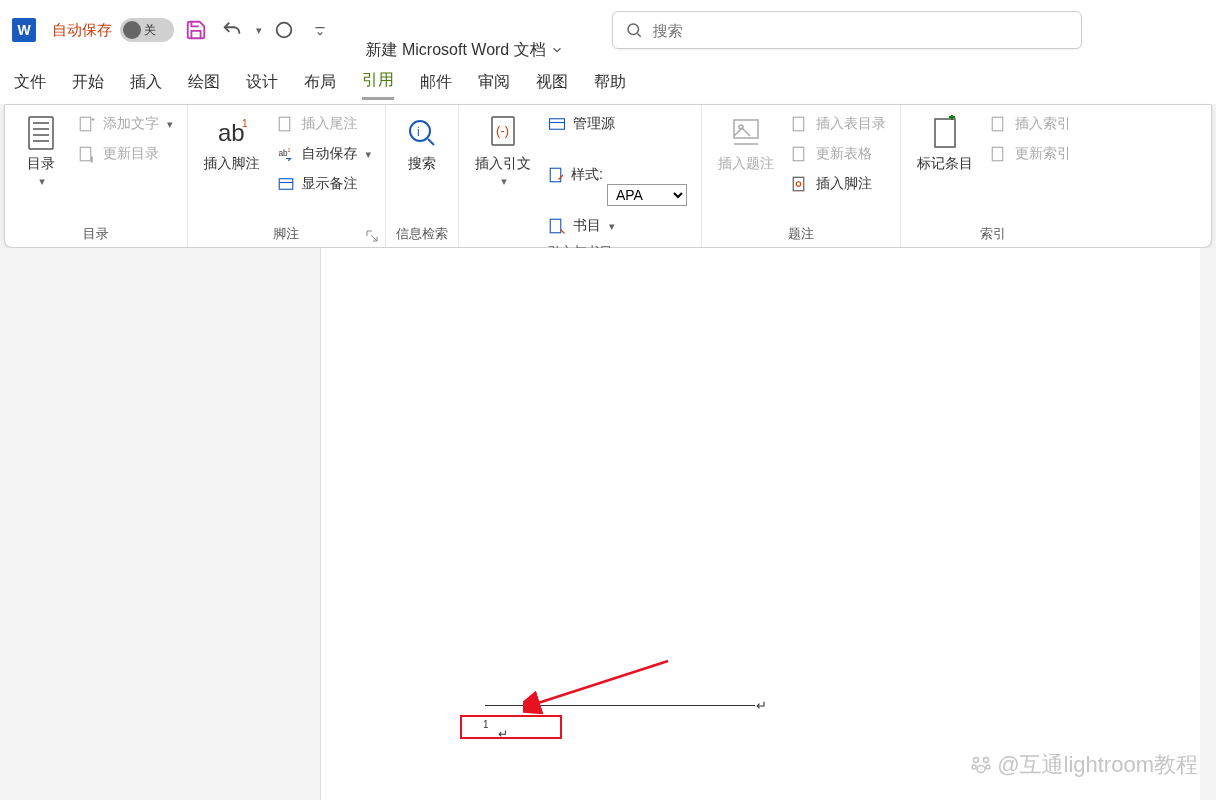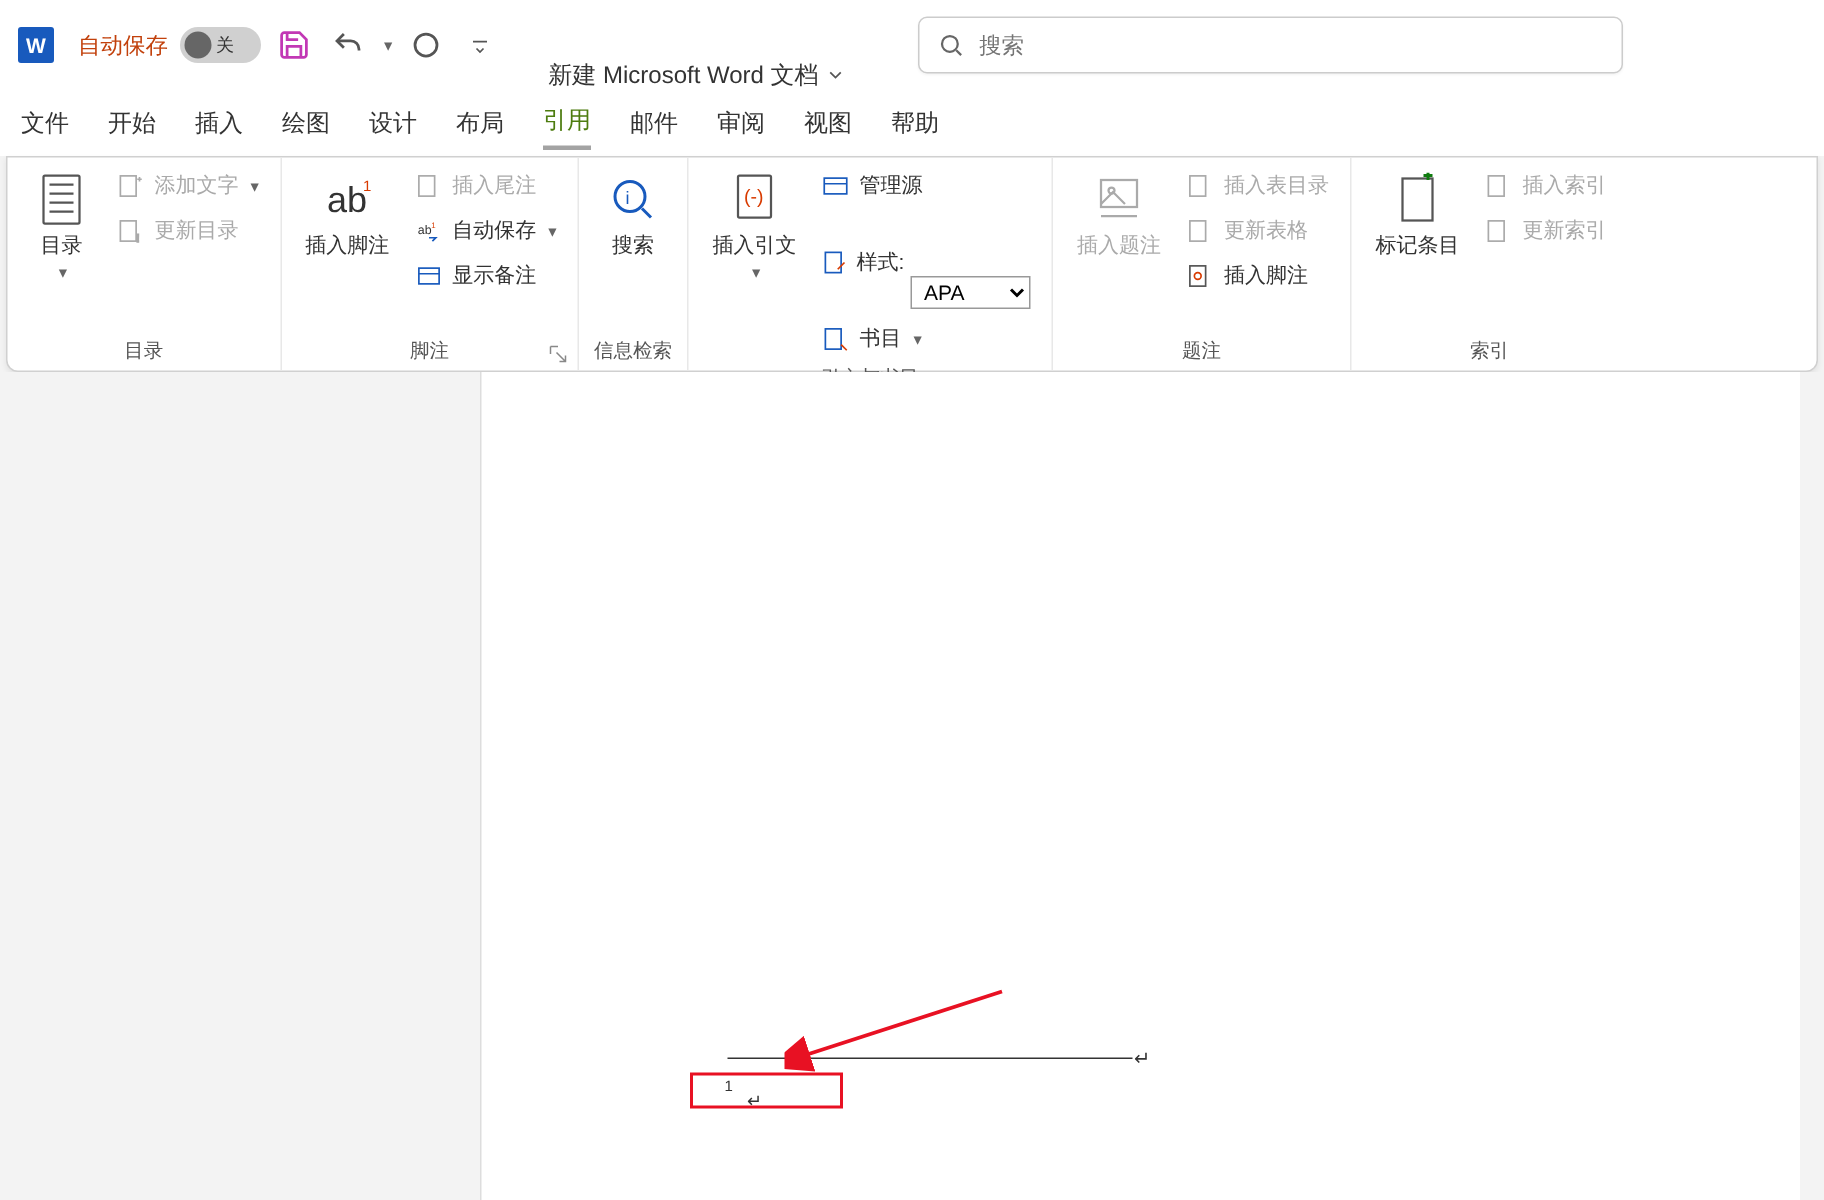--- a/index.html
+++ b/index.html
@@ -363,13 +363,23 @@
   <div class="footnote-num">1</div>
   <div class="footnote-cursor">↵</div>
   <svg class="arrow" width="150" height="60">
     <defs>
         <marker id="ah" markerWidth="12" markerHeight="10" refX="2" refY="5" orient="auto">
           <polygon points="0 0, 12 5, 0 10" fill="#e81123"></polygon>
         </marker>
       </defs>
     <line x1="145" y1="5" x2="12" y2="48" stroke="#e81123" stroke-width="2.5" marker-end="url(#ah)"></line>
   </svg>
+  <div class="watermark">
+    <svg width="24" height="24" viewBox="0 0 24 24" fill="none" stroke="#bbb" stroke-width="1.5">
+        <circle cx="7" cy="7" r="2.5"></circle>
+        <circle cx="17" cy="7" r="2.5"></circle>
+        <circle cx="5" cy="14" r="2"></circle>
+        <circle cx="19" cy="14" r="2"></circle>
+        <ellipse cx="12" cy="16" rx="4" ry="3.5"></ellipse>
+      </svg>
+    <span>@互通lightroom教程</span>
+  </div>
 </div>
 
 </body></html>

